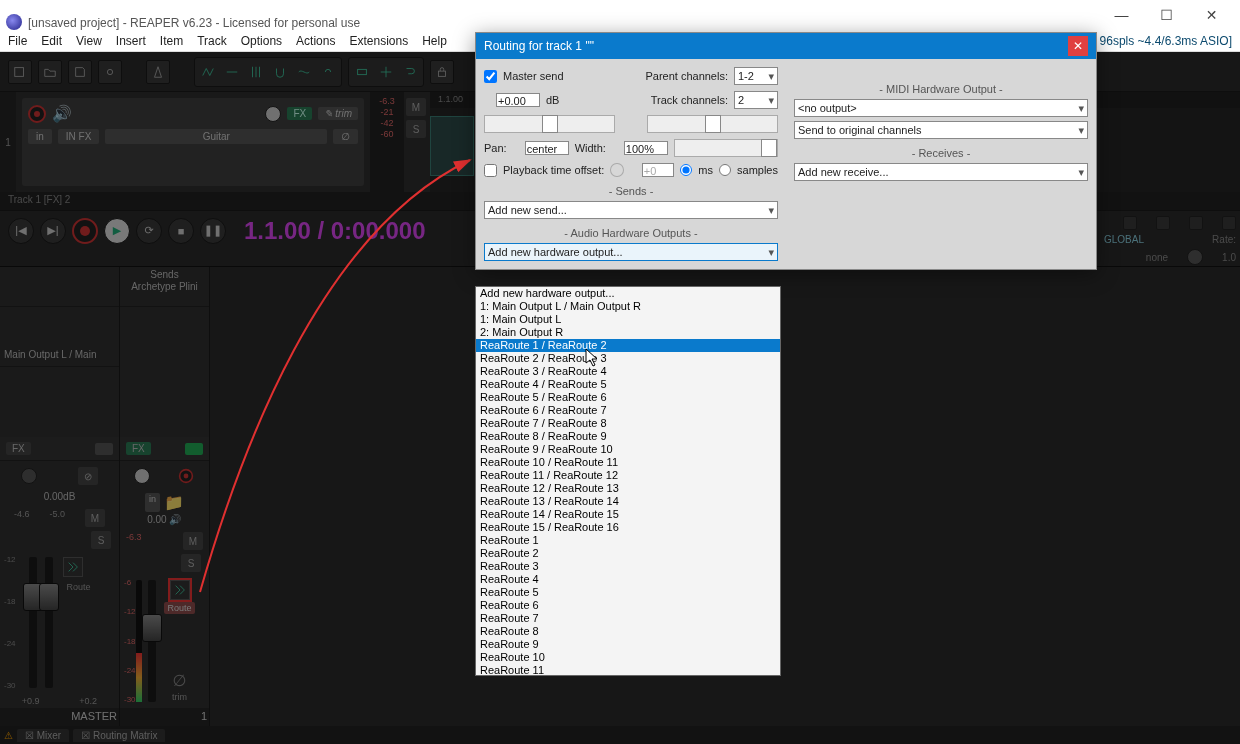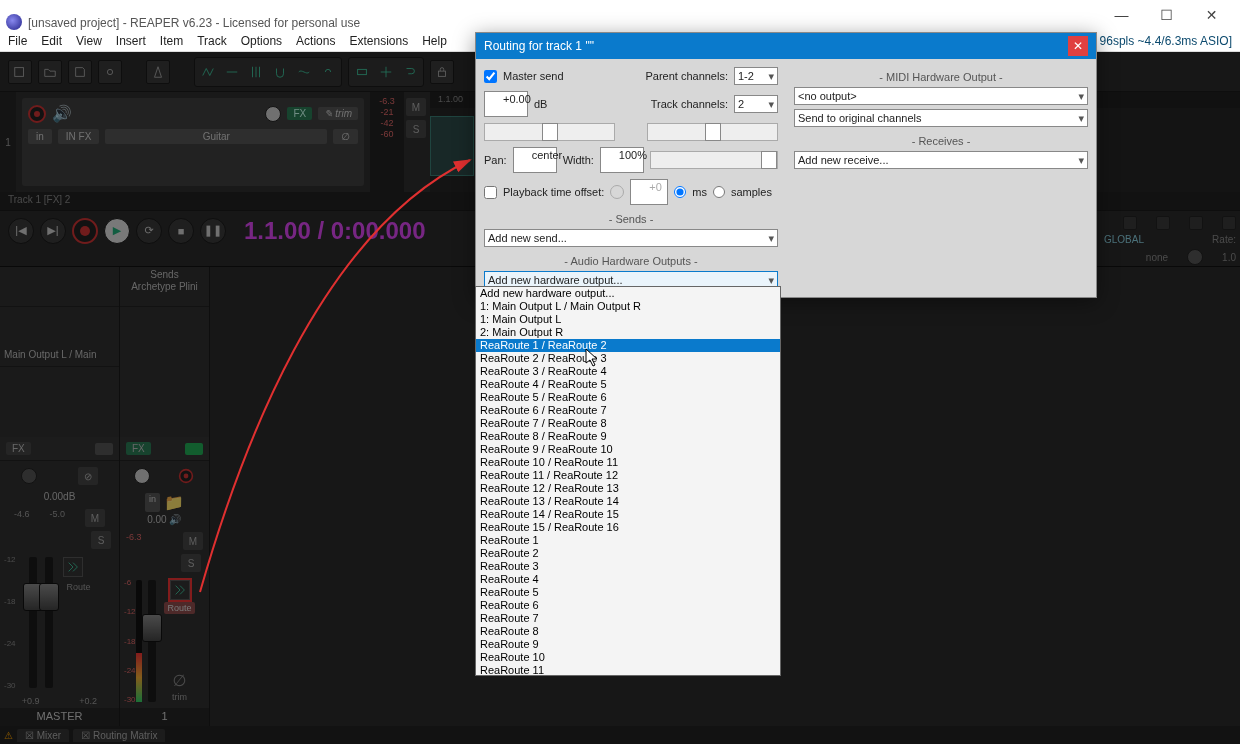--- a/index.html
+++ b/index.html
@@ -76,21 +76,21 @@
   .msrow{display:flex;gap:4px;justify-content:center;padding:2px;}
   .faderarea{flex:1;position:relative;display:flex;justify-content:center;padding:6px;}
   .scale{position:absolute;left:4px;top:0;bottom:0;width:24px;font-size:8px;color:#888;display:flex;flex-direction:column;justify-content:space-between;padding:4px 0;}
   .fadertrack{width:8px;height:100%;background:#1a1a1a;border-radius:2px;position:relative;margin:0 4px;}
   .faderhandle{position:absolute;left:-6px;width:20px;height:28px;background:linear-gradient(#888,#444);border-radius:3px;border:1px solid #111;}
   .metertrack{width:6px;height:100%;background:#111;border-radius:2px;position:relative;margin:0 2px;}
   .meterfill{position:absolute;bottom:0;left:0;right:0;height:40%;background:linear-gradient(#e33,#ea3,#3c6);}
   .routebtn{width:20px;height:20px;background:#333;border:1px solid #555;display:flex;align-items:center;justify-content:center;}
   .routebtn svg{width:14px;height:14px;}
   .btmvals{font-size:9px;color:#999;display:flex;justify-content:space-around;padding:2px;}
-  .colname{height:18px;background:#262626;color:#ccc;font-size:11px;text-align:center;padding:2px;}
+  .colname{height:18px;background:#262626;color:#ccc;font-size:11px;text-align:right;padding:2px;}
   .routehl{ outline:2px solid #e33; }
   .routelabel{position:absolute;font-size:9px;color:#ddd;background:#8d4b4b;padding:1px 3px;border-radius:2px;}
 
   
   .btmtabs{position:absolute;bottom:0;left:0;right:0;height:18px;background:#222;display:flex;align-items:center;font-size:10px;color:#aaa;gap:4px;padding:0 4px;}
   .btmtabs .tab{background:#333;padding:1px 8px;border-radius:2px 2px 0 0;}
 
   
   .rightpane{position:absolute;right:0;top:0;width:140px;height:200px;padding:4px;}
   .rightrow{display:flex;align-items:center;gap:19px;color:#888;font-size:10px;margin-bottom:4px;justify-content:flex-end;}
@@ -98,21 +98,21 @@
 
   
   .dialog { position:absolute; left:475px; top:32px; width:622px; background:#d7d7d7; border:1px solid #888; box-shadow:0 4px 20px rgba(0,0,0,0.4); font-size:11px; color:#222;}
   .dlg-title{height:26px;background:#0a7acc;color:#fff;display:flex;align-items:center;padding:0 8px;font-size:12px;}
   .dlg-title .x{margin-left:auto;width:20px;height:20px;background:#e04040;color:#fff;display:flex;align-items:center;justify-content:center;font-size:12px;}
   .dlg-body{display:flex;}
   .dlg-left{width:310px;padding:8px;}
   .dlg-right{flex:1;padding:8px;}
   .dlg-row{display:flex;align-items:center;gap:6px;margin-bottom:6px;}
   .dlg-row label{white-space:nowrap;}
-  .numbox{width:44px;height:26px;background:#fff;border:1px solid #888;padding:1px 18px;font-size:11px;}
+  .numbox{width:44px;height:14px;background:#fff;border:1px solid #888;padding:1px 1px;font-size:11px;margin-left:12px;}
   .combo{height:18px;background:#fff;border:1px solid #888;padding:1px 3px;font-size:11px;display:flex;align-items:center;justify-content:space-between;}
   .combo::after{content:"▾";color:#555;margin-left:4px;}
   .hslider{flex:1;height:18px;background:#eee;border:1px solid #aaa;position:relative;}
   .hslider .thumb{position:absolute;top:-1px;width:16px;height:18px;background:#fff;border:1px solid #888;left:50%;transform:translateX(-50%);}
   .section-head{text-align:center;color:#555;margin:8px 0 4px;font-size:11px;}
   .fullcombo{width:100%;}
   input[type=checkbox]{width:13px;height:13px;}
   input[type=radio]{width:12px;height:12px;}
 
   
@@ -493,21 +493,21 @@
       <div class="section-head">-  Sends  -</div>
       <div class="combo fullcombo">
           <span>Add new send...</span>
         </div>
       <div class="section-head">-  Audio Hardware Outputs  -</div>
       <div class="combo fullcombo" style="border:1px solid #0a7acc;background:#eaf4fb">
           <span>Add new hardware output...</span>
         </div>
     </div>
     <div class="dlg-right">
-      <div class="section-head" style="margin-top:4px">-  MIDI Hardware Output  -</div>
+      <div class="section-head" style="margin-top:16px">-  MIDI Hardware Output  -</div>
       <div class="combo fullcombo">
           <span>&lt;no output&gt;</span>
         </div>
       <div style="height:4px"></div>
       <div class="combo fullcombo">
           <span>Send to original channels</span>
         </div>
       <div class="section-head">-  Receives  -</div>
       <div class="combo fullcombo">
           <span>Add new receive...</span>

